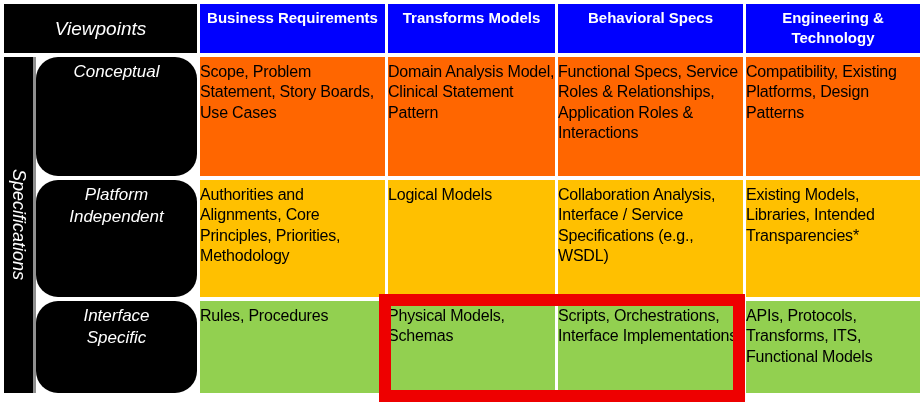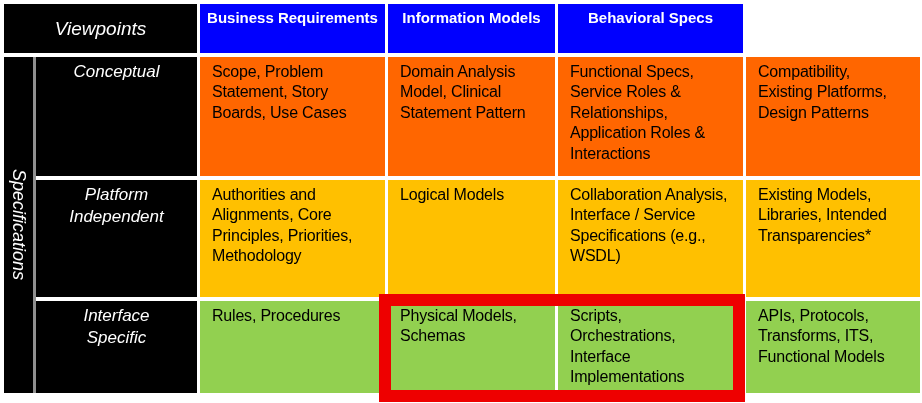--- a/index.html
+++ b/index.html
@@ -33,26 +33,26 @@
     display:flex;align-items:center;justify-content:center;
   }
   .strip span{
     writing-mode:vertical-rl;color:#fff;font-style:italic;font-size:18px;
     white-space:nowrap;
   }
   
   .rlabel{
     grid-column:2;background:var(--black,#000);color:#fff;
     font-style:italic;font-size:17px;text-align:center;line-height:1.3;
-    padding:4px 28px;box-sizing:border-box;
+    padding:4px 28px;box-sizing:border-box;border-radius:22px;
   }
   
   .cell{
     color:#000;font-size:16px;line-height:1.28;letter-spacing:-0.2px;
-    padding:5px 12px;box-sizing:border-box;
+    padding:5px 0;box-sizing:border-box;
   }
   .row-0{background:var(--row-conceptual,#FF6600);}
   .row-1{background:var(--row-platform-independent,#FFC000);}
   .row-2{background:var(--row-platform-specific,#92D050);}
   
   .divider{
     position:absolute;left:33px;top:57px;width:3px;height:336px;
     background:#8f8f8f;
   }
   
@@ -66,22 +66,23 @@
 <body>
 
 <div class="stage">
   <div class="grid">
 
     <div class="corner">
       <span>Viewpoints</span>
     </div>
 
     <div class="hdr c3">Business Requirements</div>
-    <div class="hdr c4">Information Models</div>
+    <div class="hdr c4">Transforms Models</div>
     <div class="hdr c5">Behavioral Specs</div>
+    <div class="hdr c6">Engineering &amp; Technology</div>
 
     <div class="strip">
       <span>Specifications</span>
     </div>
 
     <div class="rlabel r2">Conceptual</div>
     <div class="cell row-0 c3 r2">Scope, Problem Statement, Story Boards, Use Cases</div>
     <div class="cell row-0 c4 r2">Domain Analysis Model, Clinical Statement Pattern</div>
     <div class="cell row-0 c5 r2">Functional Specs, Service Roles &amp; Relationships, Application Roles &amp; Interactions</div>
     <div class="cell row-0 c6 r2">Compatibility, Existing Platforms, Design Patterns</div>

